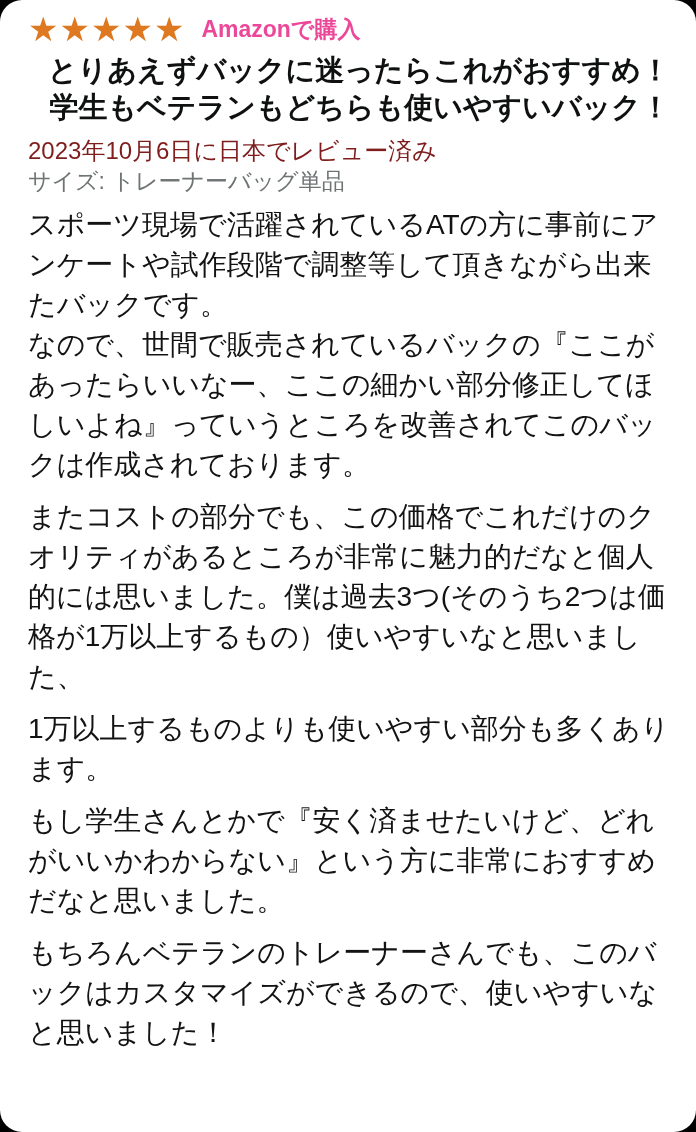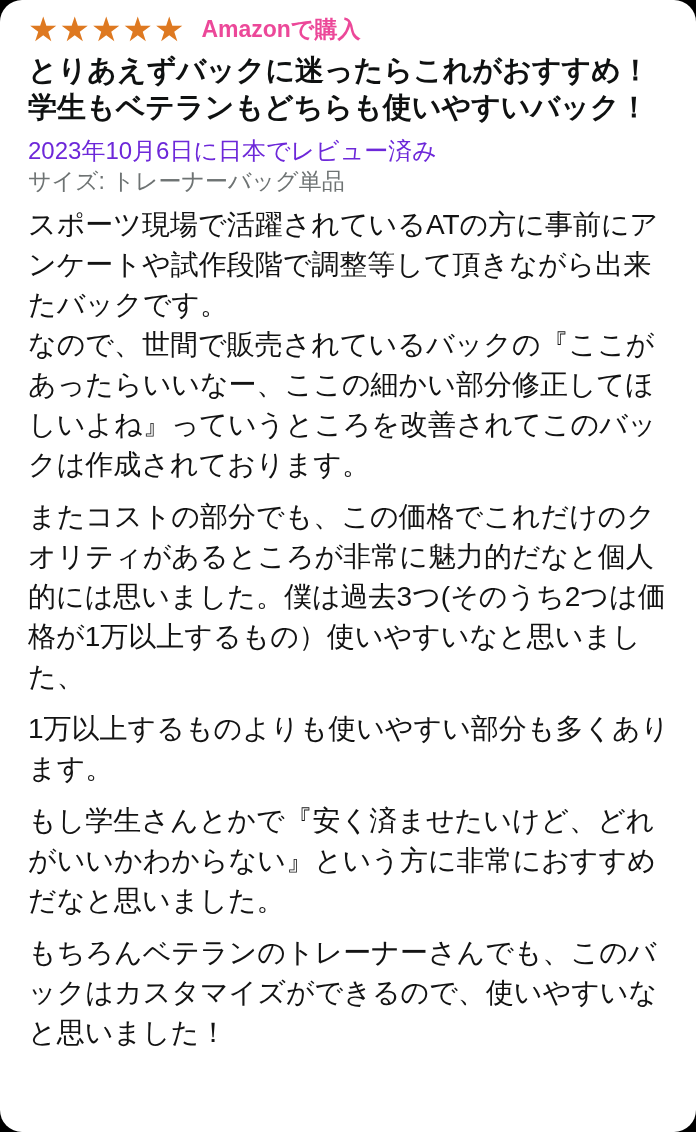--- a/index.html
+++ b/index.html
@@ -42,26 +42,27 @@
     margin-left: 16px;
     text-decoration: none;
     cursor: pointer;
   }
   .title {
     margin: 4px 0 0 0;
     font-size: 29px;
     font-weight: 700;
     line-height: 37px;
     color: #0f1111;
+    text-align: right;
   }
   .date-line {
     margin-top: 10px;
     font-size: 24px;
     line-height: 30px;
-    color: #6d28d9;
+    color: #7f1d1d;
   }
   .size-line {
     font-size: 23px;
     line-height: 30px;
     color: #6e7373;
     cursor: pointer;
   }
   .review-body {
     margin-top: 9px;
   }

